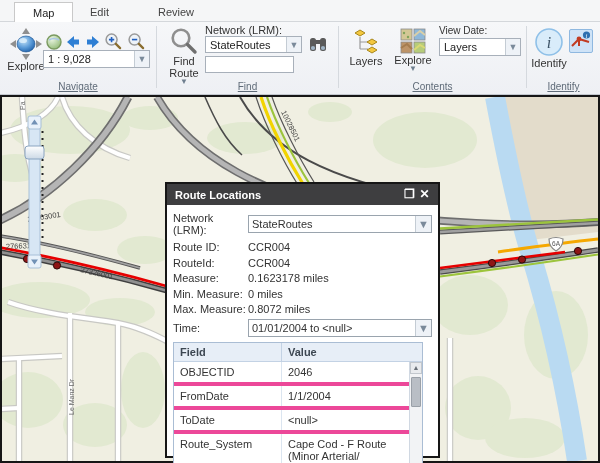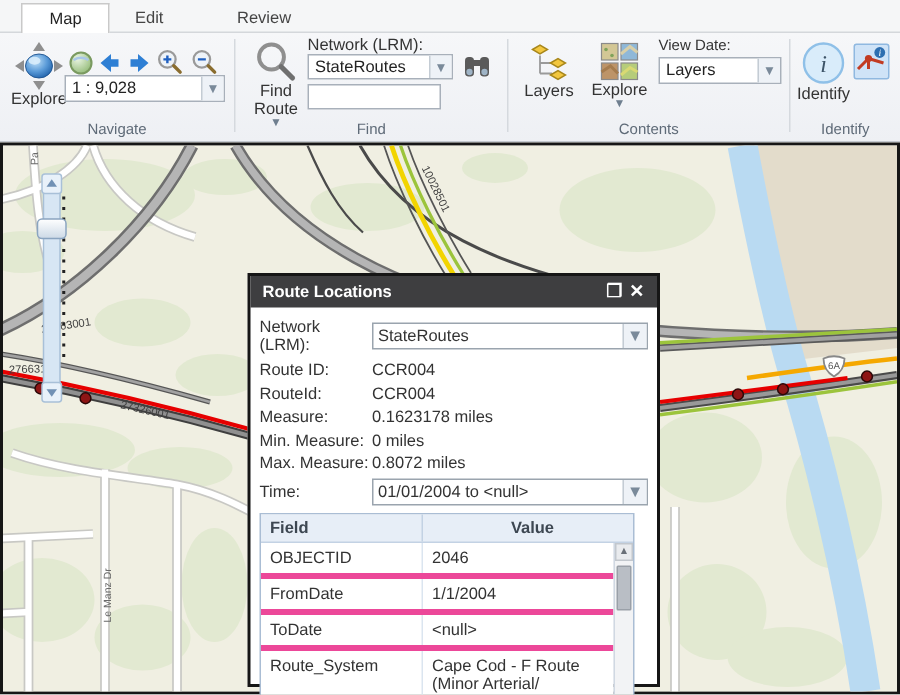--- a/index.html
+++ b/index.html
@@ -12,21 +12,21 @@
   .tabrow { position:absolute; left:0; top:0; width:600px; height:22px; background:#f5f6f7;
             border-bottom:1px solid #d4d7db; }
   .tab { position:absolute; top:2px; height:20px; line-height:20px; padding:0 18px;
          font-size:11px; color:#444; cursor:default; }
   .tab.active { background:#fff; border:1px solid #c9c9c9; border-bottom:none; color:#222; }
   .ribbon-content { position:absolute; left:0; top:22px; width:600px; height:73px;
          background:linear-gradient(#f6f7f9,#eef0f4); border-bottom:1px solid #c3c8cf; }
   .grp { position:absolute; top:0; height:72px; }
   .grp-sep { position:absolute; top:4px; height:62px; width:1px; background:#d5d9de; }
   .grp-label { position:absolute; bottom:2px; left:0; right:0; text-align:center;
-         font-size:10px; color:#5f6b78; }
+         font-size:10px; color:#5f6b78;text-decoration:underline; }
   .btn-big { position:absolute; display:flex; flex-direction:column; align-items:center;
          font-size:11px; color:#333; cursor:pointer; }
   .btn-big .lbl { margin-top:1px; line-height:11px; text-align:center; }
   .mini-ico { position:absolute; width:18px; height:18px; cursor:pointer; }
   .combo { position:absolute; background:#fff; border:1px solid #a8b0ba; font-size:11px;
          color:#222; display:flex; align-items:center; }
   .combo .cv { flex:1; padding-left:4px; white-space:nowrap; overflow:hidden; }
   .combo .cb { width:15px; align-self:stretch; background:#eef2f7; border-left:1px solid #c4ccd4;
          color:#7a8a9a; font-size:9px; display:flex; align-items:center; justify-content:center; cursor:pointer; }
   .caret { font-size:8px; color:#6f7f8f; line-height:6px; }
@@ -51,21 +51,21 @@
   .frow.plain { height:12px; margin-bottom:3.5px; }
   .dcombo { flex:1; height:18px; background:#fff; border:1px solid #9aa4ae; display:flex; align-items:center; }
   .dcombo .cv { flex:1; padding-left:3px; white-space:nowrap; overflow:hidden; }
   .dcombo .cb { width:16px; align-self:stretch; background:#eef2f7; border-left:1px solid #c4ccd4;
          display:flex; align-items:center; justify-content:center; color:#7a8a9a; cursor:pointer; }
   .dtable { margin-top:5px; width:250px; border:1px solid #aabdd4; }
   .thead { display:flex; height:19px; background:#e7eef7; font-weight:bold; color:#3d4752;
          align-items:center; border-bottom:1px solid #c3d2e4; }
   .thead .c1 { width:108px; padding-left:6px; border-right:1px solid #c3d2e4; align-self:stretch;
          display:flex; align-items:center; }
-  .thead .c2 { flex:1; padding-left:6px;text-align:center; }
+  .thead .c2 { flex:1; padding-left:6px; }
   .tbody { display:flex; }
   .trows { flex:1; }
   .trow { display:flex; border-bottom:4px solid #ec4899; background:#fff; }
   .trow:last-child { border-bottom:none; }
   .trow .c1 { width:108px; padding:4px 0 4px 6px; border-right:1px solid #dbe5f0; }
   .trow .c2 { flex:1; padding:4px 4px 4px 6px; word-wrap:break-word; overflow-wrap:break-word; }
   .tscroll { width:13px; background:#f2f3f5; border-left:1px solid #d0d8e2; position:relative; }
   .sbtn { position:absolute; left:0; width:12px; height:12px; background:#e9ebee; border:1px solid #c2c7cd;
          color:#6a7078; font-size:7px; line-height:10px; text-align:center; cursor:pointer; }
   .sthumb { position:absolute; left:1px; top:15px; width:10px; height:30px; background:#b9bec5;

